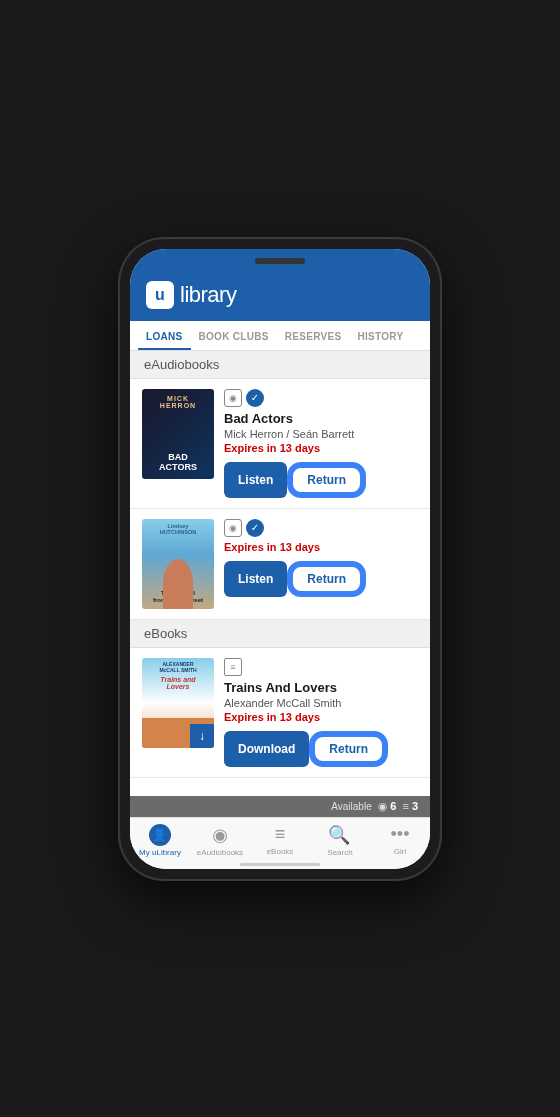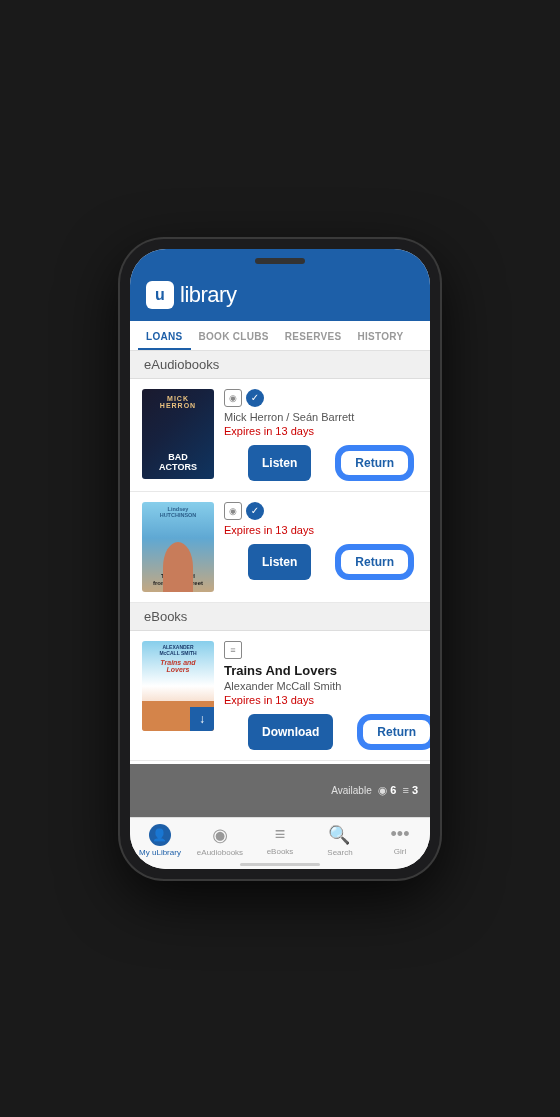--- a/index.html
+++ b/index.html
@@ -297,27 +297,26 @@
       margin-bottom: 2px;
     }
     .book-author {
       font-size: 11px;
       color: #555;
       margin-bottom: 2px;
     }
     .book-expiry {
       font-size: 11px;
       color: #cc0000;
-      font-weight: 400;
+      font-weight: 700;
       margin-bottom: 8px;
     }
     .book-actions {
       display: flex;
-      gap: 24px;
-      margin-left: 24px;
+      gap: 0;
     }
     .btn-primary {
       background: #1d5fa8;
       color: white;
       border: none;
       border-radius: 6px;
       padding: 6px 14px;
       font-size: 12px;
       font-weight: 600;
       cursor: pointer;
@@ -327,21 +326,21 @@
       color: #1d5fa8;
       border: 6px solid #3b82f6;
       border-radius: 14px;
       padding: 5px 14px;
       font-size: 12px;
       font-weight: 600;
       cursor: pointer;
     }
     .bottom-status-bar {
       background: #6b6b6b;
-      padding: 20px 12px;
+      padding: 4px 12px;
       display: flex;
       justify-content: flex-end;
       align-items: center;
       gap: 6px;
     }
     .status-text {
       color: #e0e0e0;
       font-size: 10px;
     }
     .status-badge {
@@ -460,20 +459,21 @@
           <div class="book-cover-bad-actors">
             <div class="bad-actors-name">MICK<br>HERRON</div>
             <div class="bad-actors-title">BAD<br>ACTORS</div>
           </div>
         </div>
         <div class="book-info">
           <div class="book-icons">
             <div class="icon-audio">◉</div>
             <div class="icon-check blue">✓</div>
           </div>
+          <div class="book-title">Bad Actors</div>
           <div class="book-author">Mick Herron / Seán Barrett</div>
           <div class="book-expiry">Expires in 13 days</div>
           <div class="book-actions">
             <button class="btn-primary">Listen</button>
             <button class="btn-secondary">Return</button>
           </div>
         </div>
       </div>
 
       <div class="book-item">

